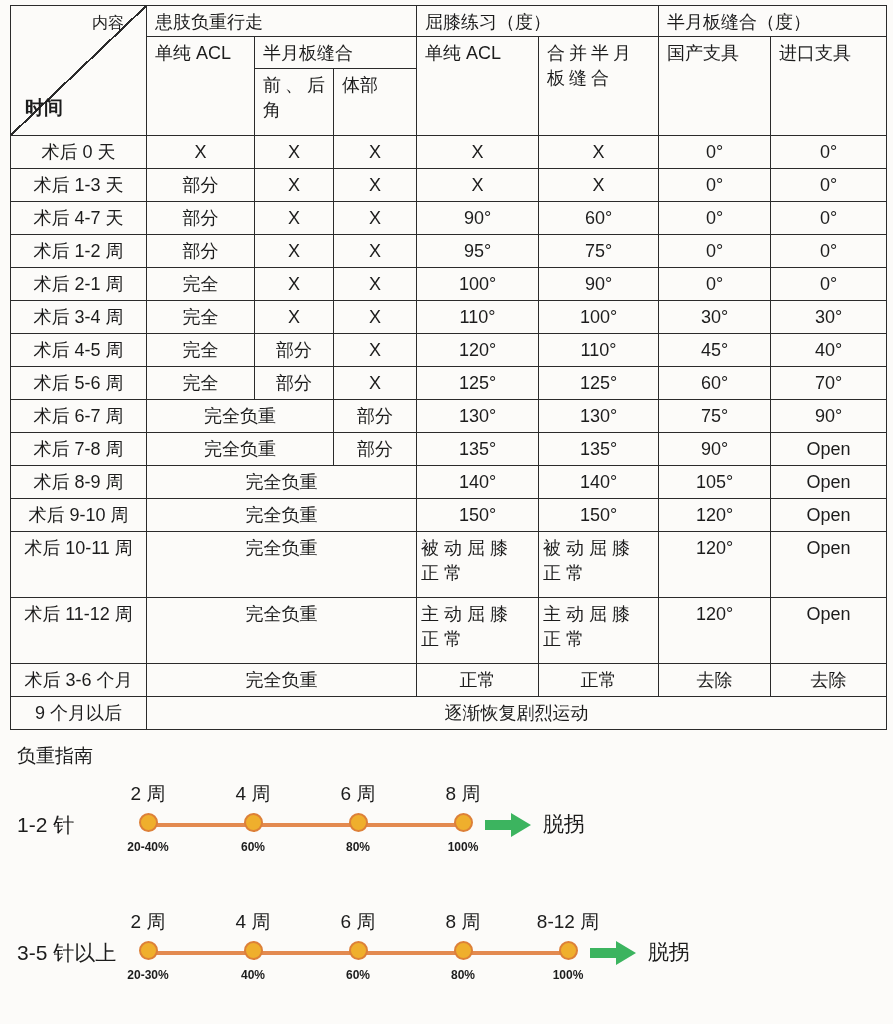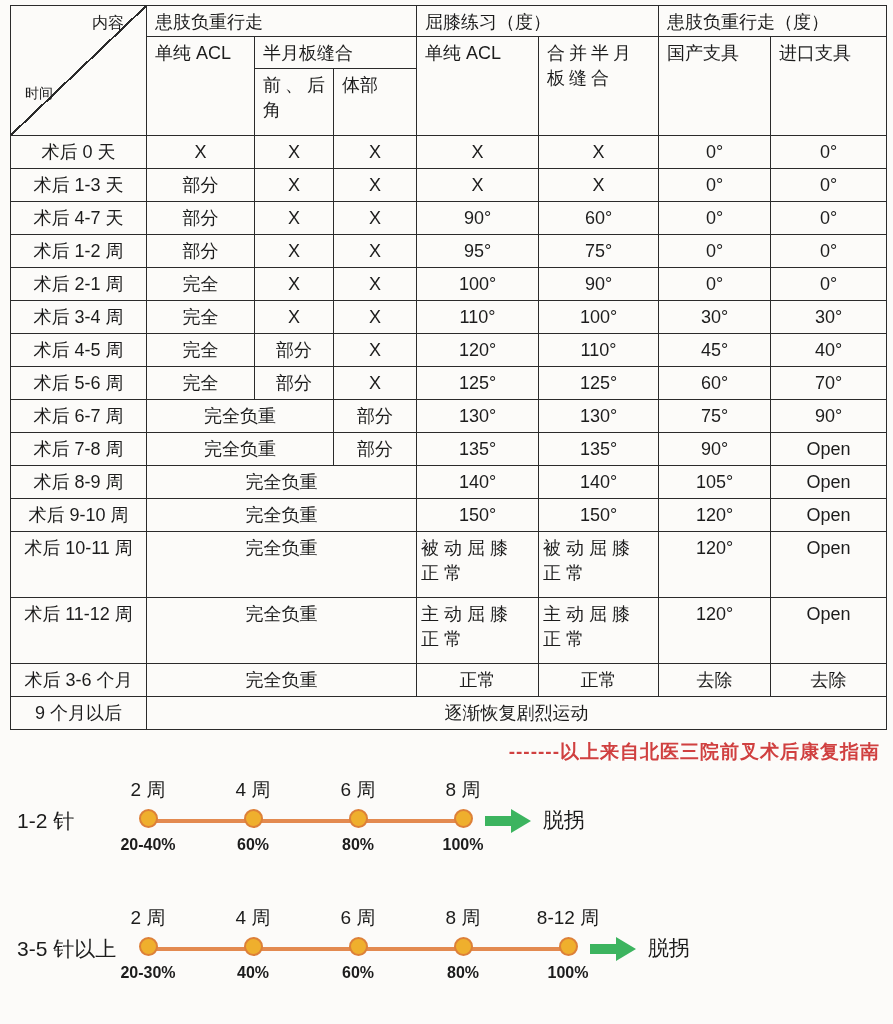--- a/index.html
+++ b/index.html
@@ -40,37 +40,37 @@
 
   
   th.corner { position:relative; padding:0; }
   .diag {
     position:absolute; inset:0;
     background:linear-gradient(to bottom right,
       transparent calc(50% - 1px), #2b2b2b calc(50% - 1px),
       #2b2b2b calc(50% + 1px), transparent calc(50% + 1px));
   }
   .corner-top { position:absolute; top:6px; right:22px; font-size:16px; }
-  .corner-bottom { position:absolute; bottom:32px; left:14px; font-size:14px; }
+  .corner-bottom { position:absolute; bottom:15px; left:14px; font-size:19px;font-weight:bold; }
 
   
   .source-note {
     margin-top:9px; text-align:right; padding-right:6px;
     font-size:19px; font-weight:bold; letter-spacing:1px;
   }
   .guide-title { margin:13px 0 0 7px; font-size:19px; }
 
   .timeline { position:relative; height:96px; margin-top:12px; }
   .timeline + .timeline { margin-top:32px; }
   .tl-label { position:absolute; left:7px; top:30px; font-size:21px; }
   .tl-line { position:absolute; top:42px; height:4px; border-radius:2px; }
   .tl-point { position:absolute; top:0; width:130px; display:flex; flex-direction:column; align-items:center; }
   .tl-week { font-size:19px; height:26px; line-height:26px; white-space:nowrap; }
   .tl-dot { width:19px; height:19px; border-radius:50%; margin-top:6px; }
-  .tl-pct { font-size:16px; font-weight:bold; margin-top:8px; white-space:nowrap; }
+  .tl-pct { font-size:12px; font-weight:bold; margin-top:8px; white-space:nowrap; }
   .tl-arrow { position:absolute; top:31px; }
   .tl-end { position:absolute; top:29px; font-size:21px; white-space:nowrap; }
 </style>
 </head>
 <body>
 
 <div class="page">
 
   <table class="rehab">
     <colgroup>
@@ -81,21 +81,21 @@
       <col style="width:122px">
         <col style="width:120px">
         <col style="width:112px">
         <col style="width:116px">
     </colgroup>
     <thead id="thead">
         <tr class="hr1">
           <th class="corner" rowspan="3"><div class="diag"></div><span class="corner-top">内容</span><span class="corner-bottom">时间</span></th>
           <th colspan="3">患肢负重行走</th>
           <th colspan="2">屈膝练习（度）</th>
-          <th colspan="2">患肢负重行走（度）</th>
+          <th colspan="2">半月板缝合（度）</th>
         </tr>
         <tr class="hr2">
           <th rowspan="2">单纯 ACL</th>
           <th colspan="2">半月板缝合</th>
           <th rowspan="2">单纯 ACL</th>
           <th rowspan="2" class="wrap">合并半月
 板缝合</th>
           <th rowspan="2">国产支具</th>
           <th rowspan="2">进口支具</th>
         </tr>
@@ -248,22 +248,22 @@
           <td>去除</td>
           <td>去除</td>
         </tr>
         <tr>
           <td class="time">9 个月以后</td>
           <td colspan="7">逐渐恢复剧烈运动</td>
         </tr>
       </tbody>
   </table>
 
-  <div class="source-note" style="color: rgb(208, 64, 64);">-------以上来自北医三院前叉术后康复指南</div>
-
+
+  <div class="guide-title">负重指南</div>
 
   <div id="timelines">
       <div class="timeline">
         <div class="tl-label">1-2 针</div>
         <div class="tl-line" style="left: 138px; width: 315px; background: rgb(227, 138, 80);"></div>
         <div class="tl-point" style="left: 73px;">
           <div class="tl-week">2 周</div>
           <div class="tl-dot" style="background: rgb(239, 175, 45); border: 2.5px solid rgb(221, 128, 56);"></div>
           <div class="tl-pct">20-40%</div>
         </div>

